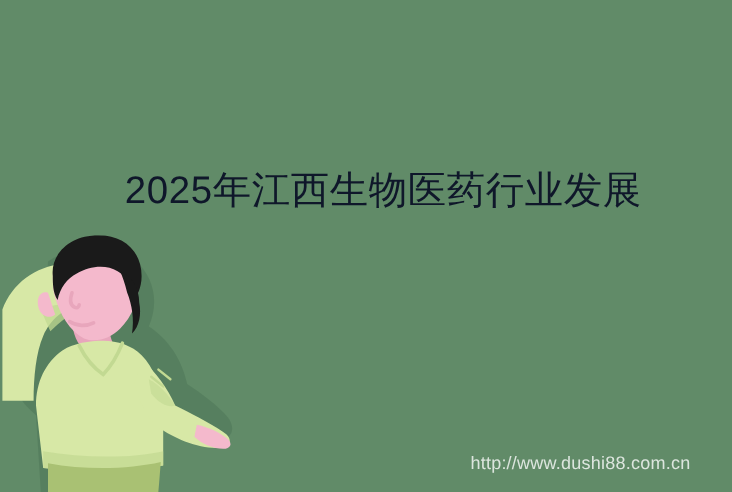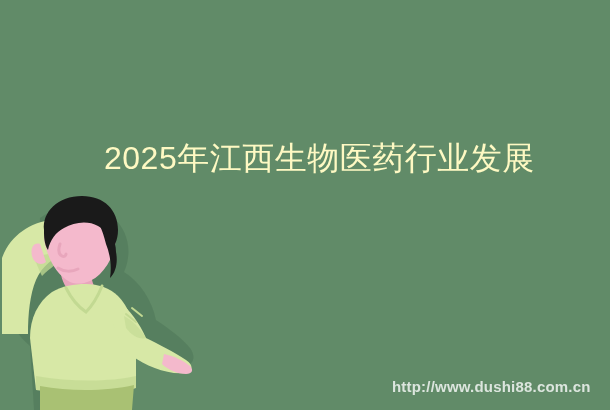--- a/index.html
+++ b/index.html
@@ -36,38 +36,38 @@
   }
 
   
   #title-block {
     position: absolute;
     left: 104px;
     top: 136px;
     width: 400px;
   }
   .title-line {
-    color: #fef9c3;
+    color: #0f172a;
     font-family: "Liberation Sans", sans-serif;
     font-size: 32px;
     font-weight: 400;
     line-height: 45px;
     letter-spacing: 0.5px;
     white-space: nowrap;
   }
 
   
   #watermark {
     position: absolute;
     left: 392px;
     top: 378px;
     color: rgba(255,255,255,0.78);
     font-family: "Liberation Sans", sans-serif;
     font-size: 15px;
-    font-weight: 700;
+    font-weight: 400;
     letter-spacing: 0.2px;
     white-space: nowrap;
   }
 </style>
 </head>
 <body>
 
 <div id="poster">
 
   <div id="illustration">

